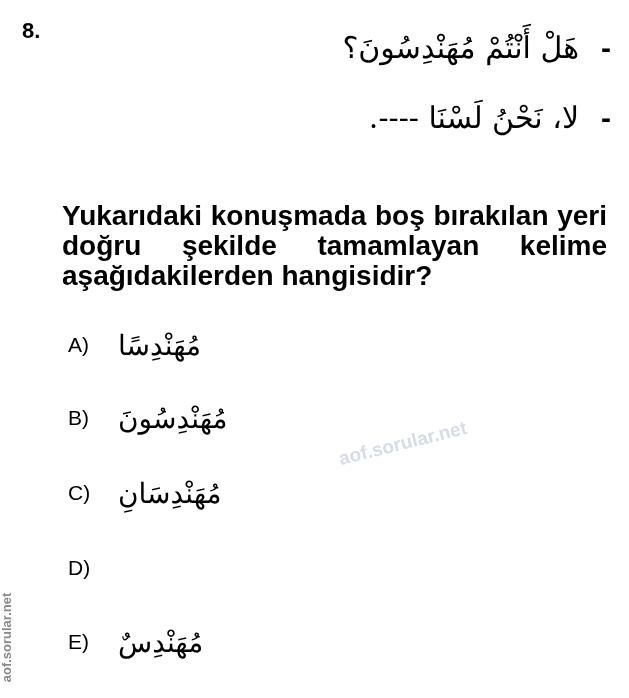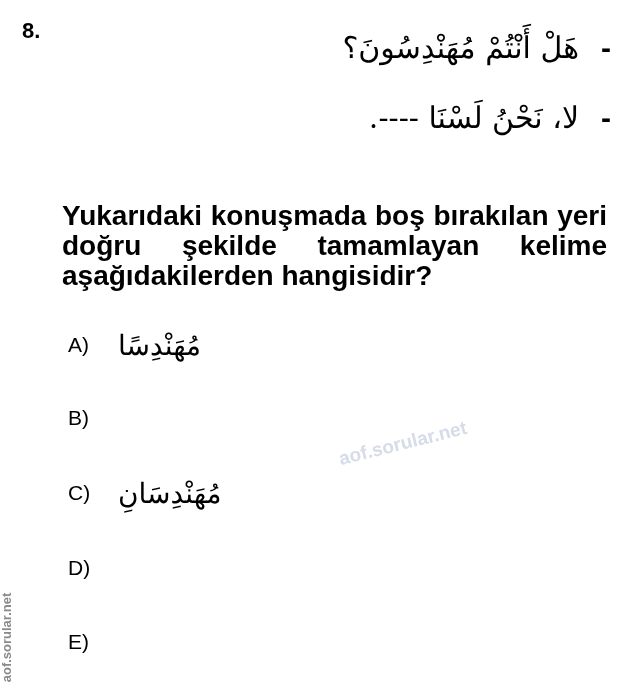--- a/index.html
+++ b/index.html
@@ -36,26 +36,28 @@
 </div>
 
 <div class="question">Yukarıdaki konuşmada boş bırakılan yeri doğru şekilde tamamlayan kelime aşağıdakilerden hangisidir?</div>
 
 <div class="option" style="top:320px;">
   <span class="opt-label">A)</span>
   <span class="opt-text">مُهَنْدِسًا</span>
 </div>
 <div class="option" style="top:393px;">
   <span class="opt-label">B)</span>
+  <span class="opt-text">مُهَنْدِسُونَ</span>
 </div>
 <div class="option" style="top:468px;">
   <span class="opt-label">C)</span>
   <span class="opt-text">مُهَنْدِسَانِ</span>
 </div>
 <div class="option" style="top:543px;">
   <span class="opt-label">D)</span>
 </div>
 <div class="option" style="top:617px;">
   <span class="opt-label">E)</span>
+  <span class="opt-text">مُهَنْدِسٌ</span>
 </div>
 
 <div class="watermark-center">aof.sorular.net</div>
 <div class="watermark-side">aof.sorular.net</div>
 
 </body></html>

